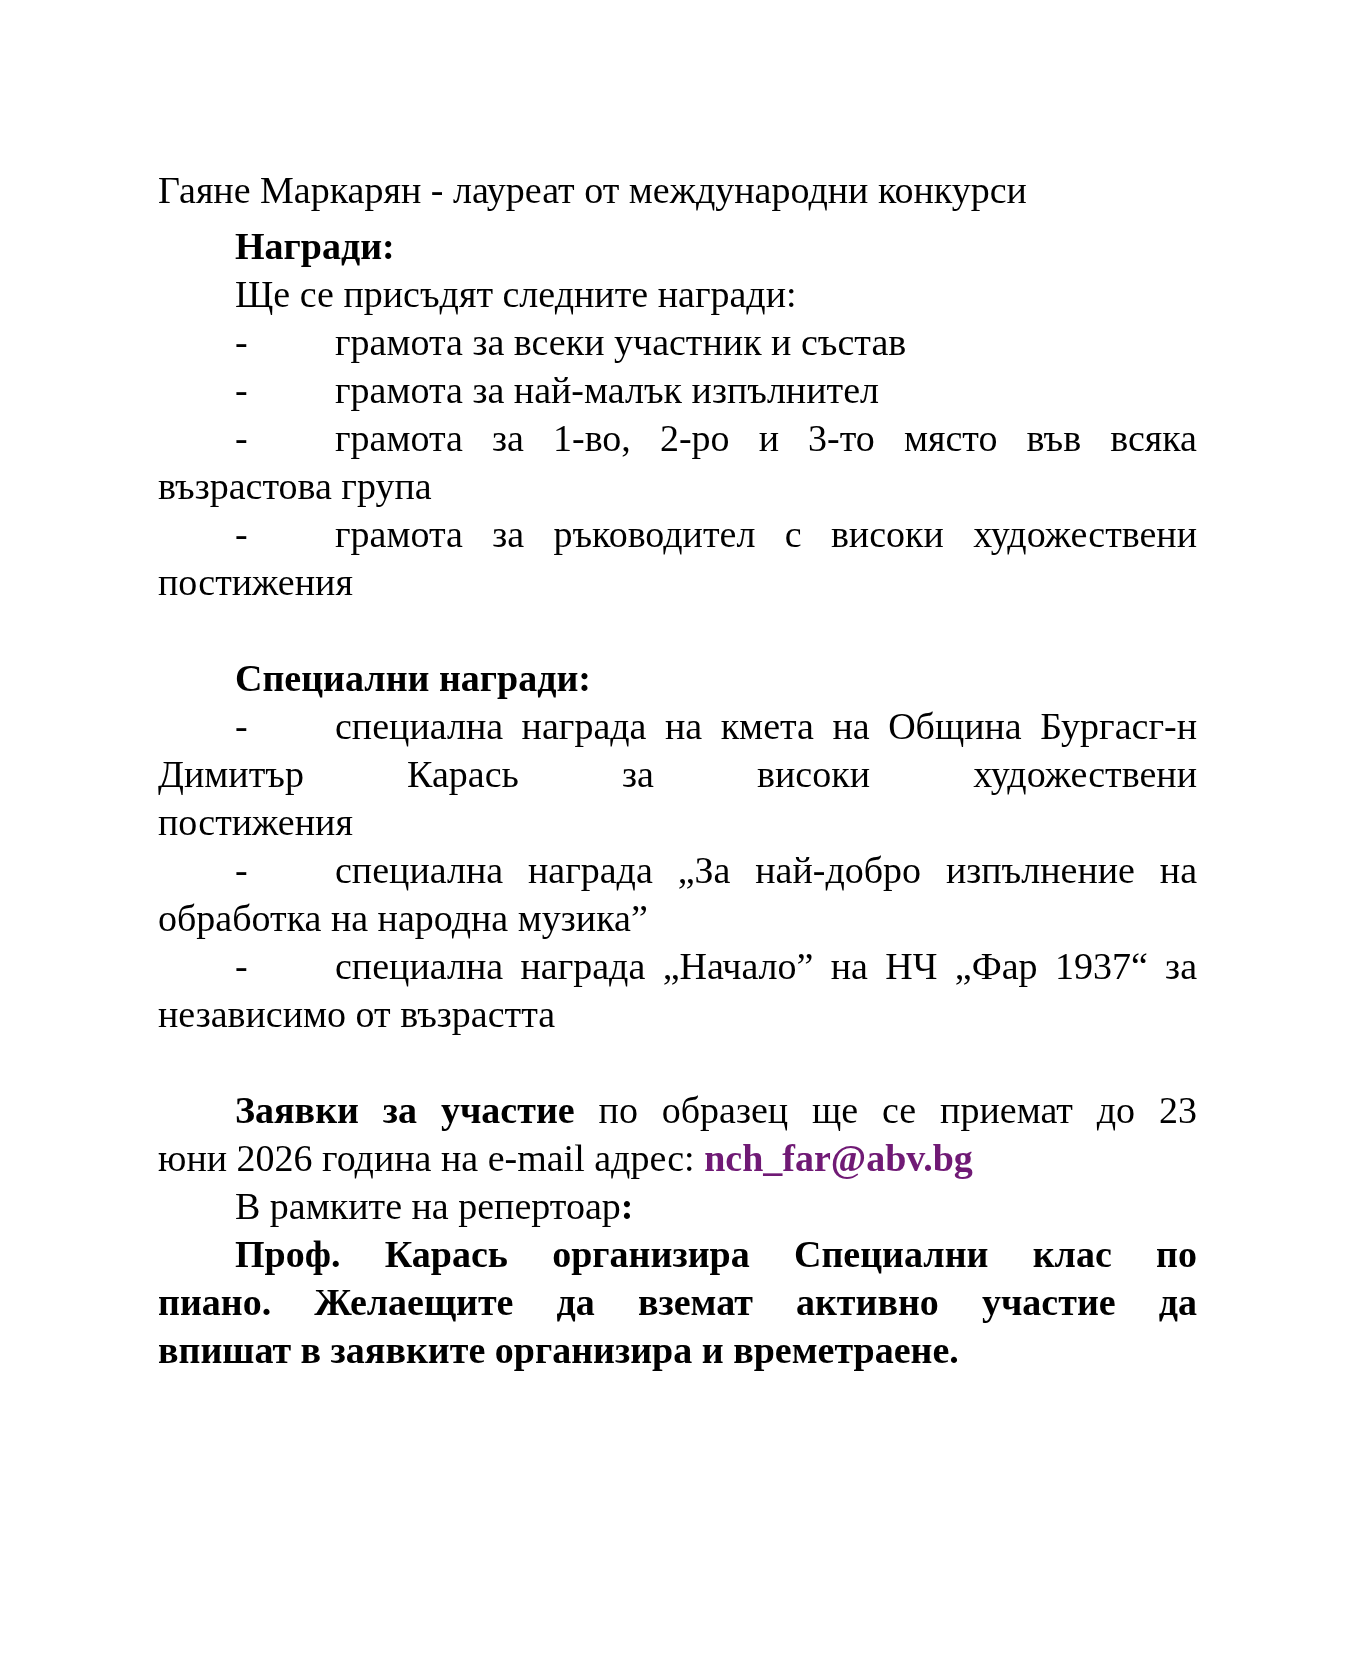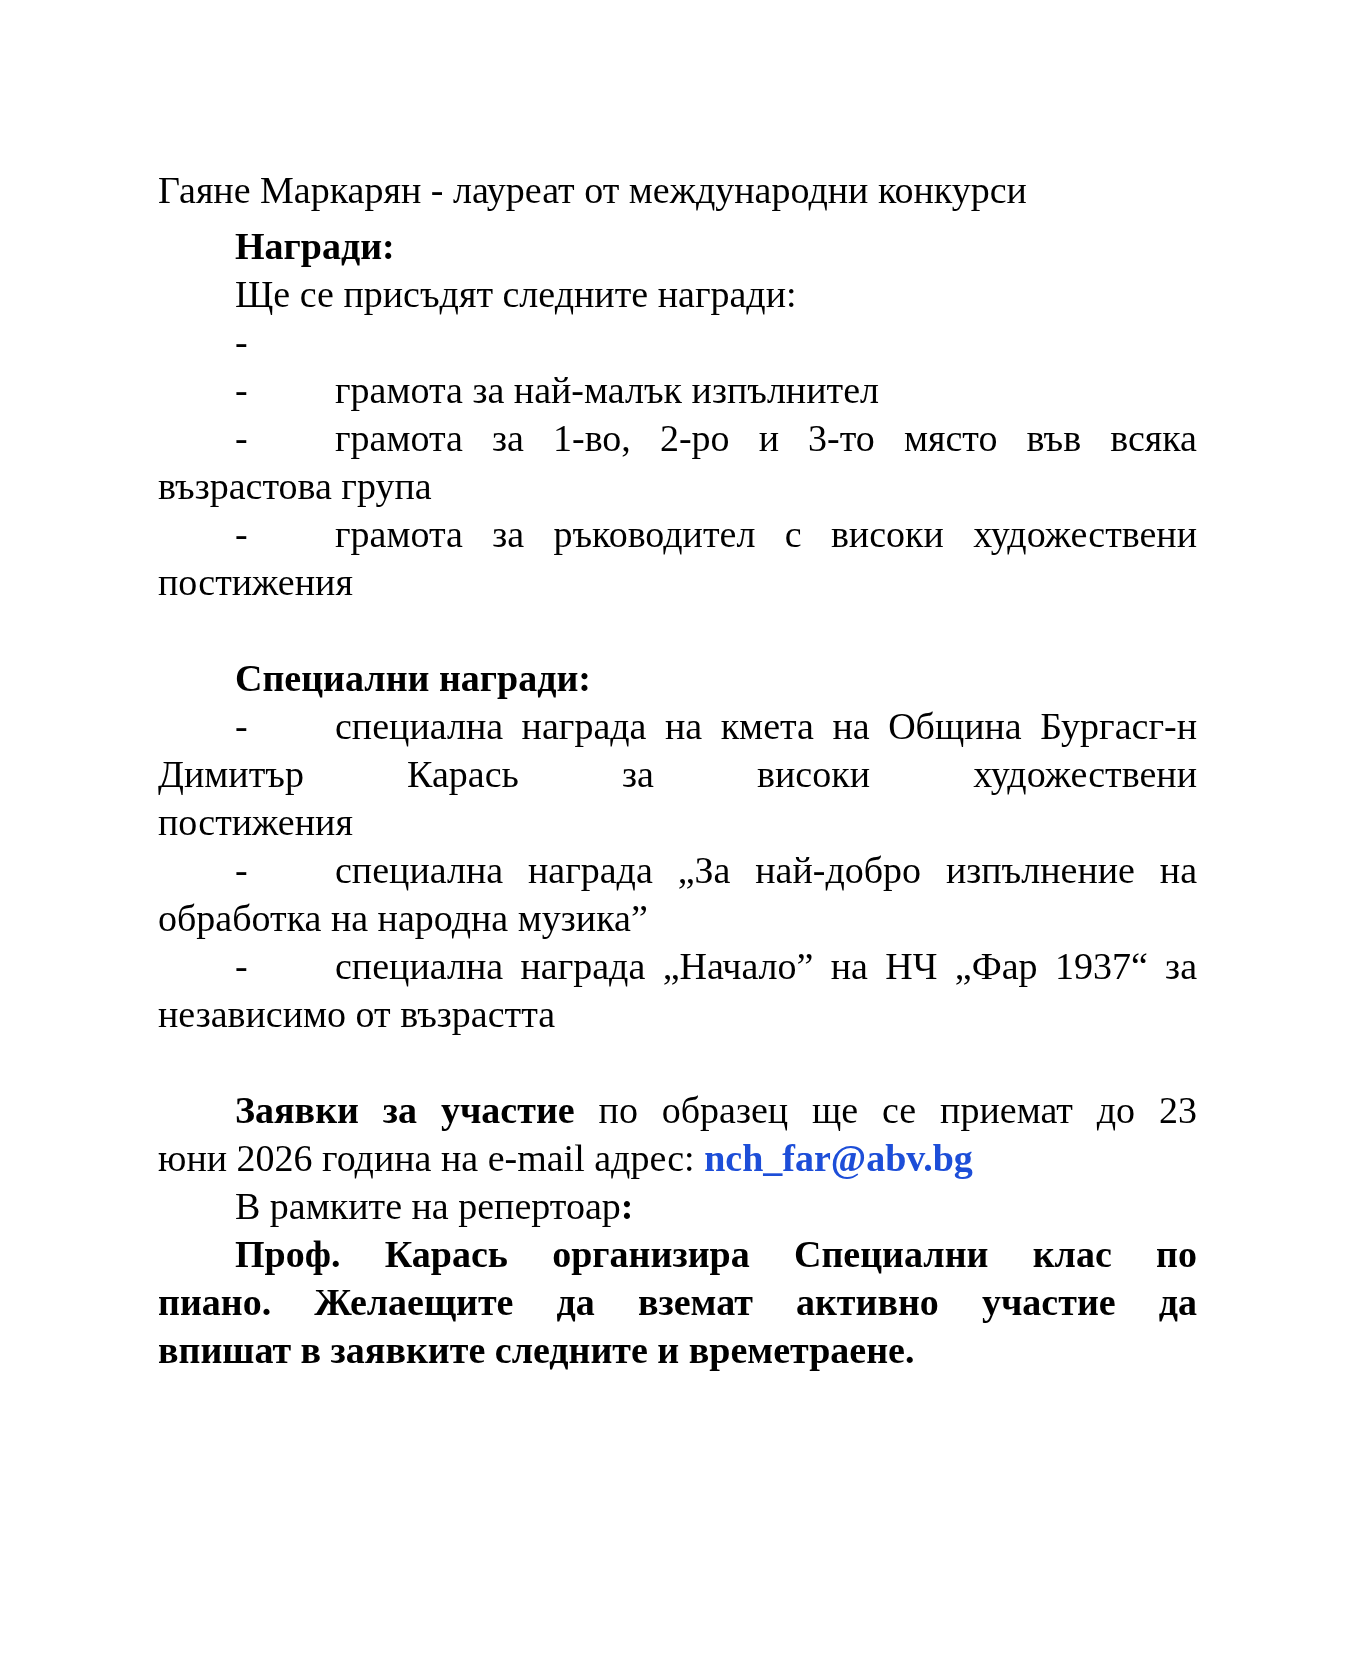--- a/index.html
+++ b/index.html
@@ -28,32 +28,33 @@
   .line.just{text-align:justify;text-align-last:justify;}
   .line.indent{padding-left:77px;}
   .line.gap-before{margin-top:8px;}
   .line.blank{height:48px;}
   .bullet{display:flex;padding-left:77px;}
   .bullet .dash{flex:0 0 100px;text-align:left;}
   .bullet .btext{flex:1 1 auto;min-width:0;}
   .bullet .btext.left{text-align:left;white-space:nowrap;}
   .bullet .btext.just{text-align:justify;text-align-last:justify;}
   .b{font-weight:bold;}
-  .link{font-weight:bold;color:#1d4ed8;cursor:pointer;}
+  .link{font-weight:bold;color:#701a75;cursor:pointer;}
 </style>
 </head>
 <body>
 
 <div class="page">
   <div class="content">
       <div class="line plain left"><span>Гаяне Маркарян - лауреат от международни конкурси</span></div>
       <div class="line plain indent gap-before left"><span class="b">Награди:</span></div>
       <div class="line plain indent left"><span>Ще се присъдят следните награди:</span></div>
       <div class="line bullet">
         <span class="dash">-</span>
+        <span class="btext left"><span>грамота за всеки участник и състав</span></span>
       </div>
       <div class="line bullet">
         <span class="dash">-</span>
         <span class="btext left"><span>грамота за най-малък изпълнител</span></span>
       </div>
       <div class="line bullet">
         <span class="dash">-</span>
         <span class="btext just"><span>грамота за 1-во, 2-ро и 3-то място във всяка</span></span>
       </div>
       <div class="line plain left"><span>възрастова група</span></div>
@@ -79,15 +80,15 @@
         <span class="dash">-</span>
         <span class="btext just"><span>специална награда „Начало” на НЧ „Фар 1937“ за</span></span>
       </div>
       <div class="line plain left"><span>независимо от възрастта</span></div>
       <div class="line blank left"></div>
       <div class="line plain indent just"><span class="b">Заявки за участие</span><span> по образец ще се приемат до 23</span></div>
       <div class="line plain left"><span>юни 2026 година на e-mail адрес: </span><span class="b link">nch_far@abv.bg</span></div>
       <div class="line plain indent left"><span>В рамките на репертоар</span><span class="b">:</span></div>
       <div class="line plain indent just"><span class="b">Проф. Карась организира Специални клас по</span></div>
       <div class="line plain just"><span class="b">пиано. Желаещите да вземат активно участие да</span></div>
-      <div class="line plain left"><span class="b">впишат в заявките следните и времетраене.</span></div>
+      <div class="line plain left"><span class="b">впишат в заявките организира и времетраене.</span></div>
     </div>
 </div>
 
 </body></html>

